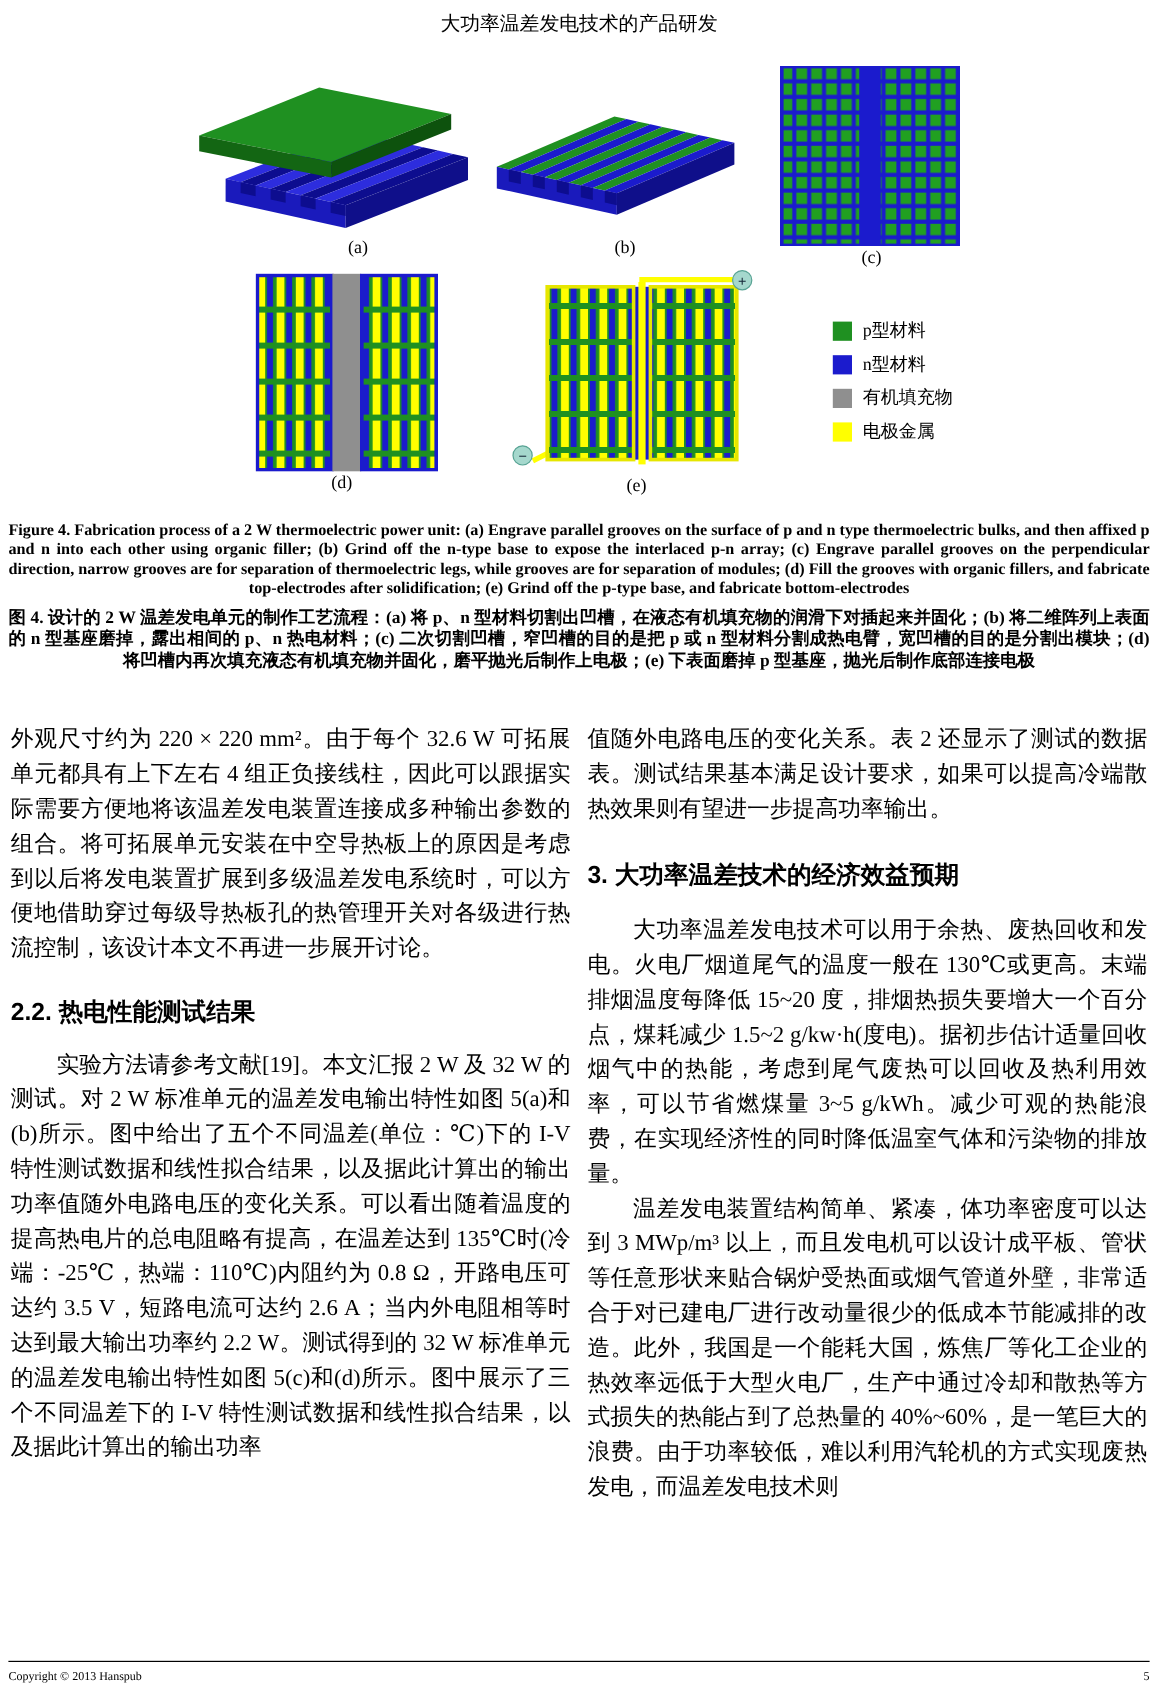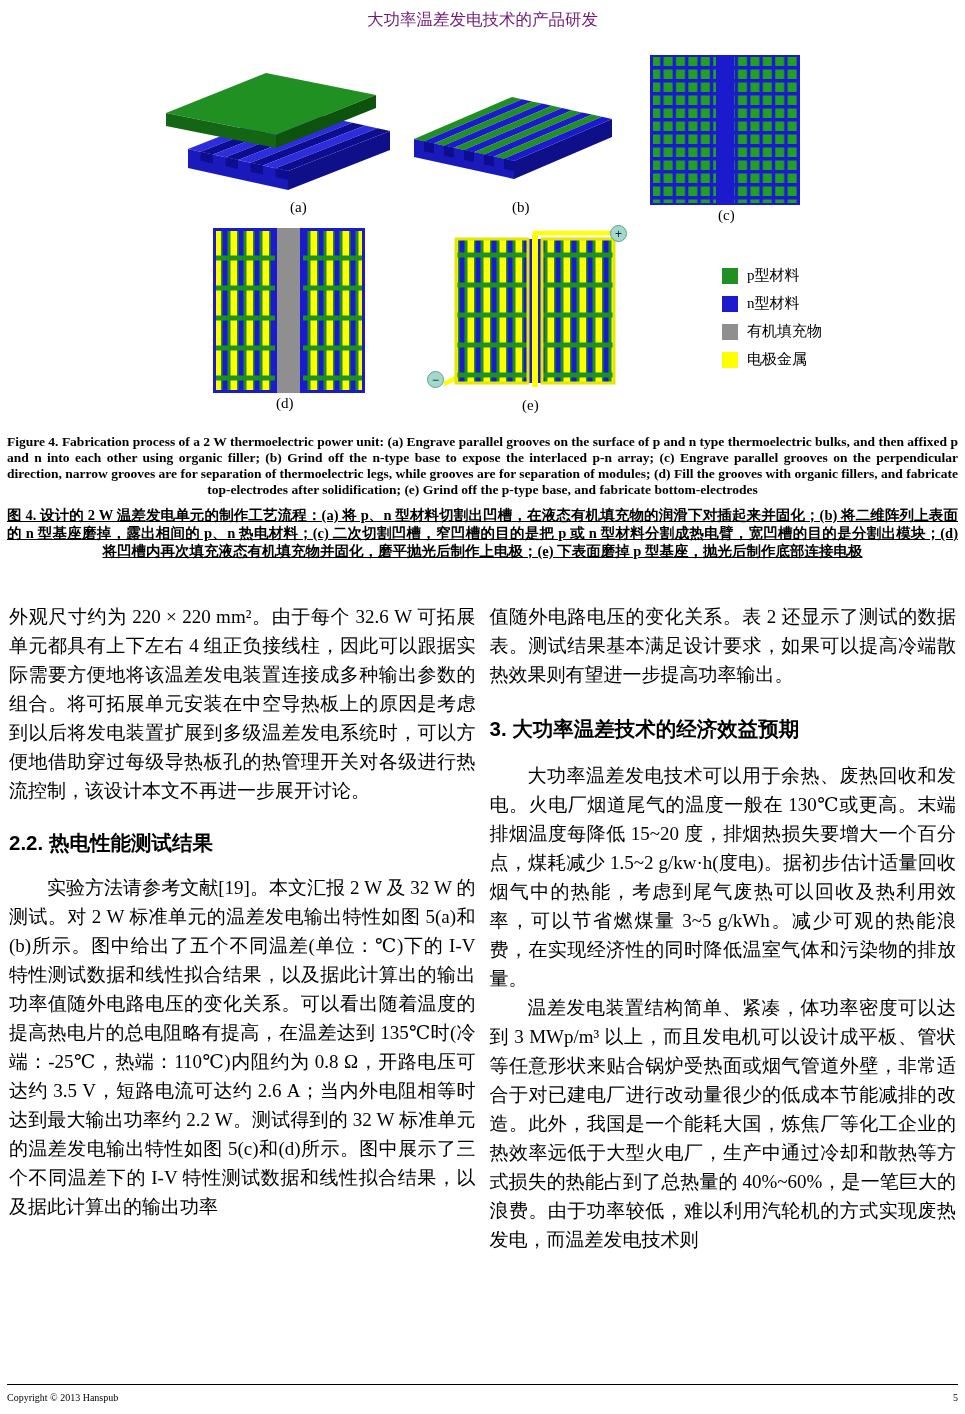--- a/index.html
+++ b/index.html
@@ -2,39 +2,39 @@
 <html><head>
 <meta charset="utf-8">
 <style>
   * { box-sizing: border-box; }
   html,body { margin:0; padding:0; }
   body {
     width: 965px; height: 1414px; position: relative; overflow: hidden;
     background: #ffffff; color: #000;
     font-family: "Liberation Serif", "DejaVu Serif", serif;
   }
-  .running-head { text-align: center; font-size: 16.5px; line-height: 22px; margin-top: 9px; color: #701a75; }
+  .running-head { text-align: center; font-size: 16.5px; line-height: 22px; margin-top: 9px; color: #000000; }
 
   .figure-area { position: relative; height: 372px; margin-top: 18px; }
   .fig { position: absolute; }
   .fig-label { position: absolute; font-size: 15px; }
-  .legend { position: absolute; left: 722px; top: 217px; }
+  .legend { position: absolute; left: 694px; top: 217px; }
   .legend-item { display: flex; align-items: center; margin-bottom: 9px; }
   .swatch { width: 16px; height: 16px; display: inline-block; flex: none; }
   .legend-label { margin-left: 9px; font-size: 15px; white-space: nowrap; }
   .terminal {
     position: absolute; width: 17px; height: 17px; border-radius: 50%;
     background: #a5d8cd; border: 1px solid #58a394; color: #123;
     font-family: "Liberation Sans", "DejaVu Sans", sans-serif; font-size: 12px;
     display: flex; align-items: center; justify-content: center; line-height: 1;
   }
 
   .caption { padding: 0 7px; font-weight: bold; text-align: justify; text-align-last: center; -moz-text-align-last: center; }
   .caption-en { margin-top: 13px; font-size: 13.5px; line-height: 16px; }
-  .caption-zh { margin-top: 8px; font-size: 14.5px; line-height: 18px; text-decoration: underline; }
+  .caption-zh { margin-top: 8px; font-size: 14.5px; line-height: 18px; }
 
   .columns { display: flex; gap: 14px; padding: 0 9px; margin-top: 42px; }
   .col { flex: 1; min-width: 0; }
   .col p { margin: 0; font-size: 19px; line-height: 29px; text-align: justify; }
   .col p.indent { text-indent: 2em; }
   .col h3 {
     font-family: "Liberation Sans", "DejaVu Sans", sans-serif;
     font-size: 20.5px; margin: 24px 0 16px 0; font-weight: bold;
   }
   .col-right h3 { margin: 26px 0 18px 0; }

